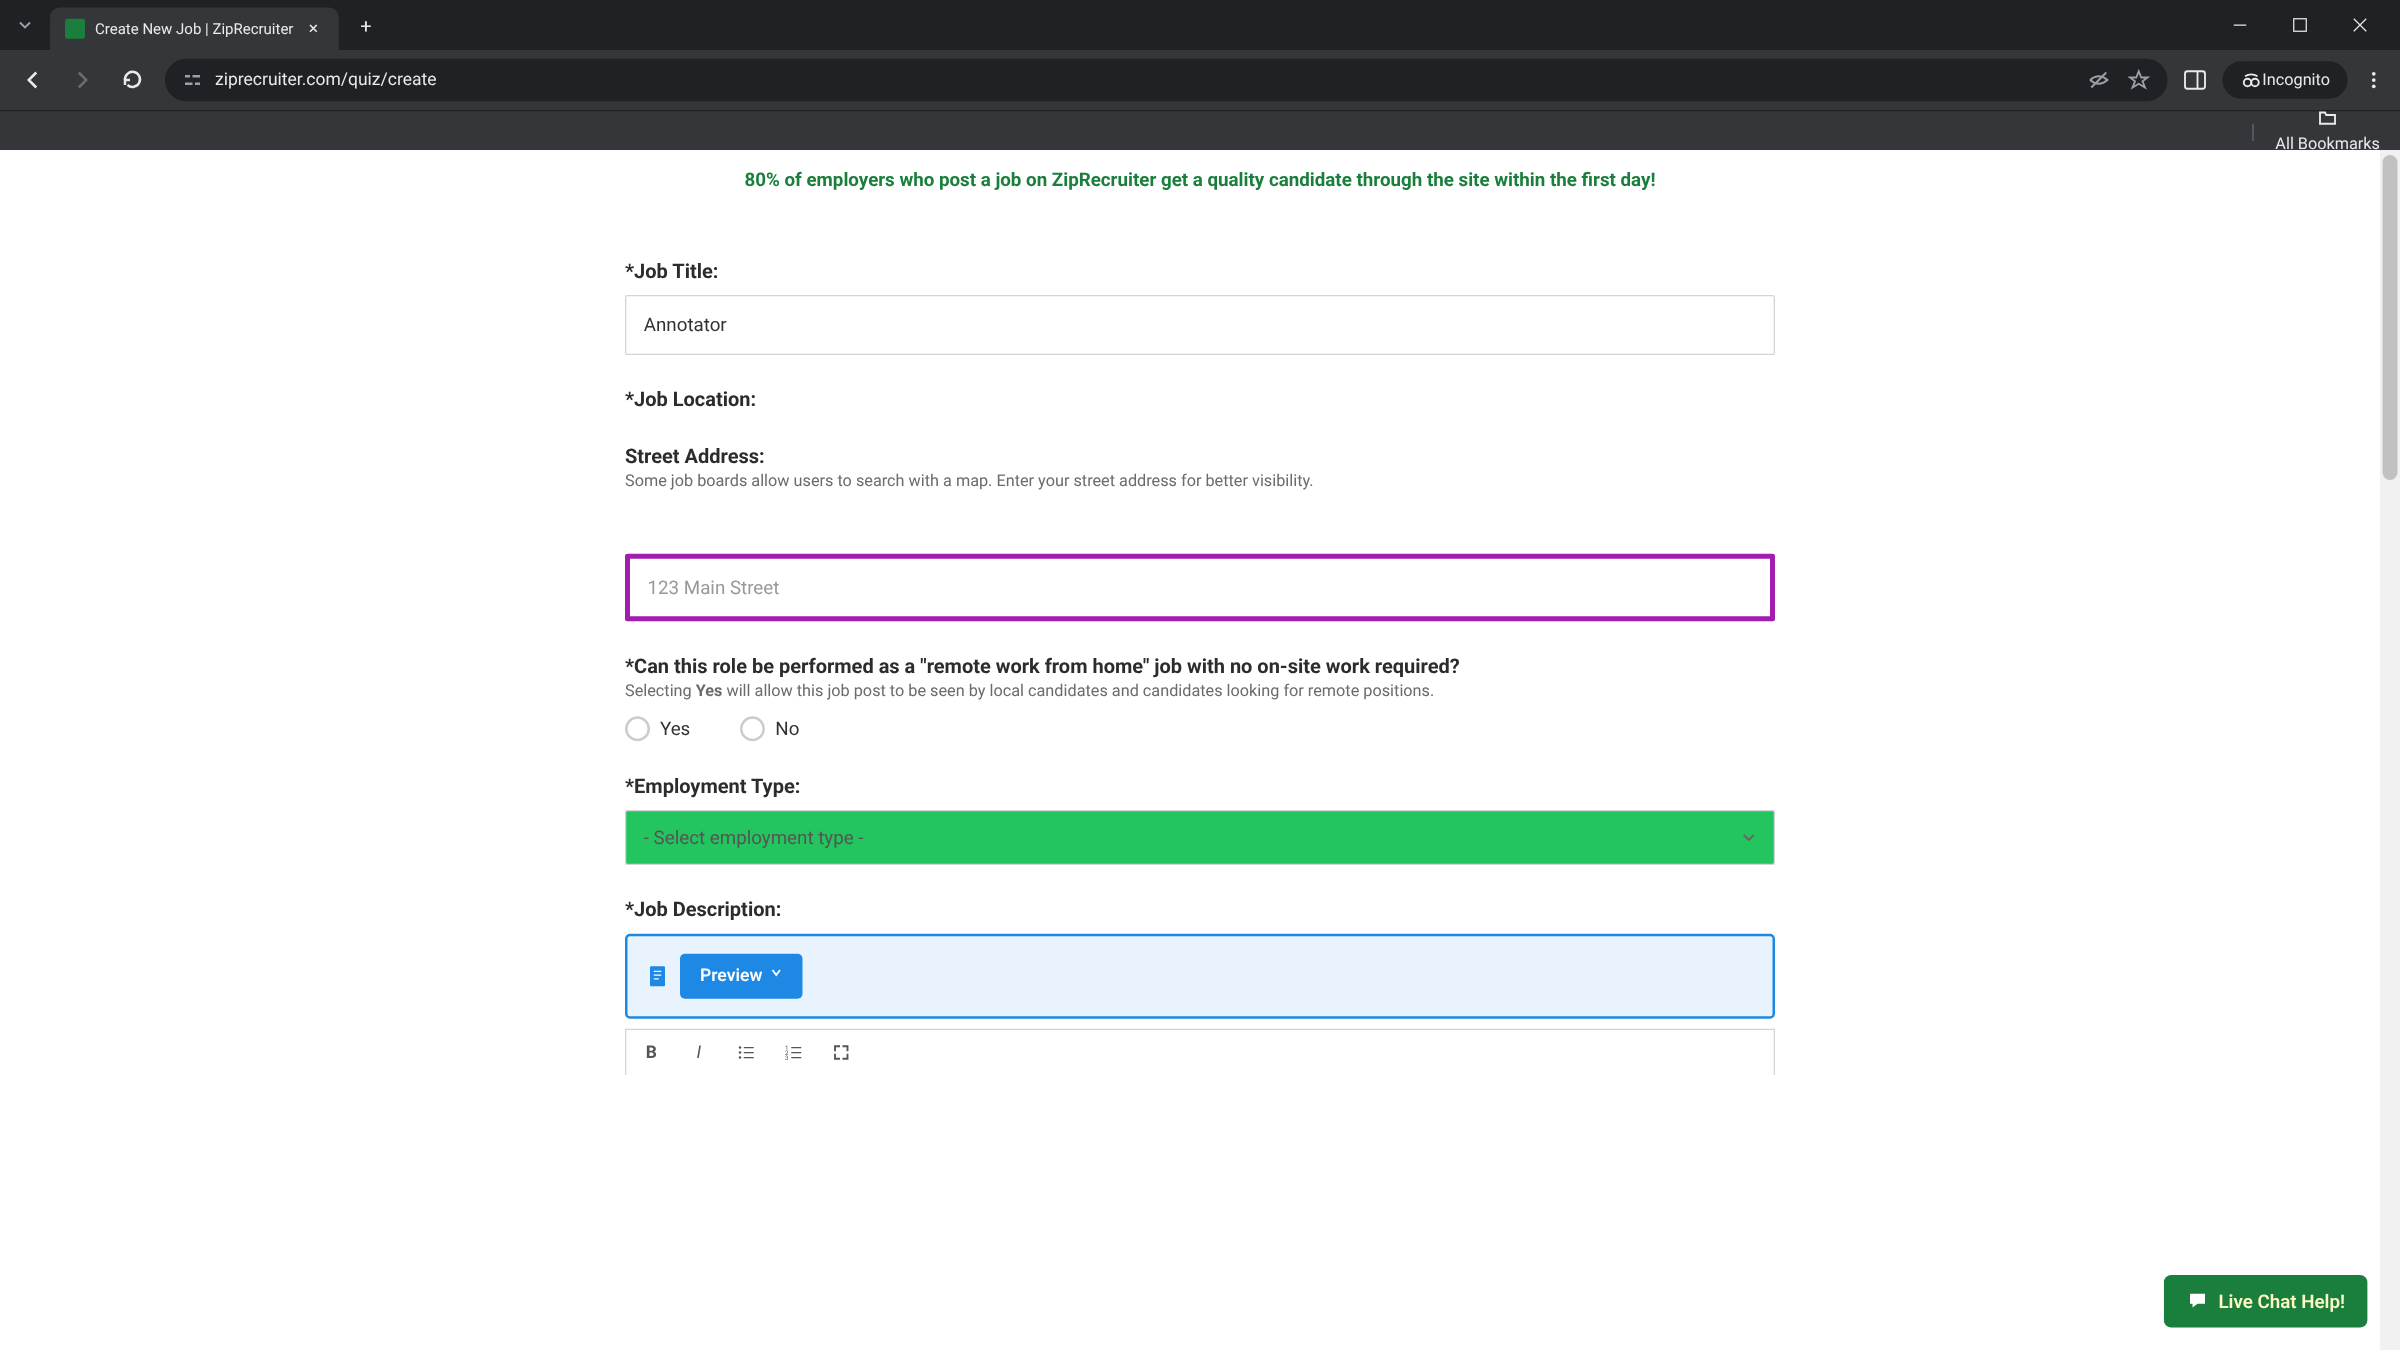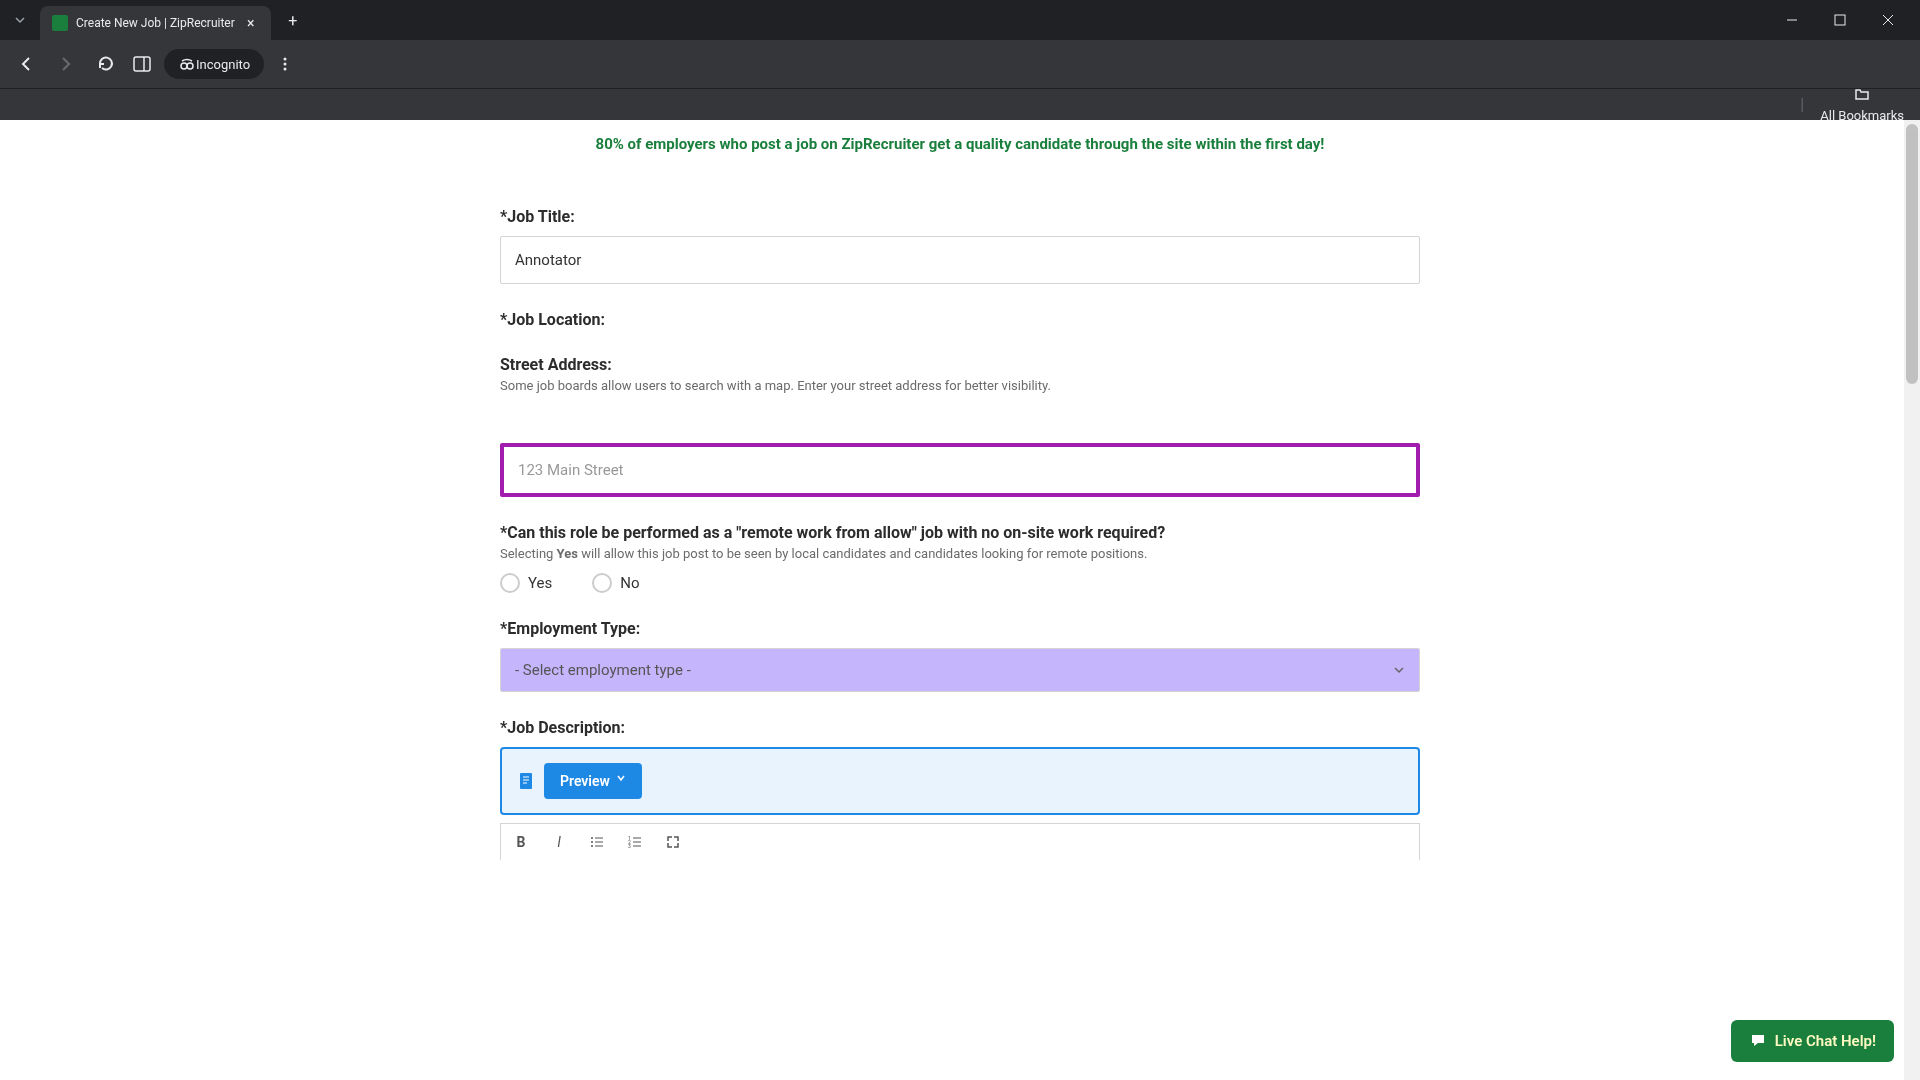--- a/index.html
+++ b/index.html
@@ -34,21 +34,21 @@
     .banner { text-align: center; padding: 14px 0; }
     .banner-text { color: #1a7f3c; font-weight: 700; font-size: 15px; }
     
     .form-container { max-width: 980px; margin: 0 auto; padding: 40px 30px 20px; }
     .form-group { margin-bottom: 26px; }
     .form-label { font-size: 16px; font-weight: 700; color: #2c2c2c; display: block; margin-bottom: 10px; }
     .form-hint { font-size: 13px; color: #6b6b6b; margin-top: -6px; margin-bottom: 10px; }
     .form-input { width: 100%; border: 1px solid #d4d4d4; border-radius: 2px; padding: 14px 14px; font-size: 15px; color: #333; }
     .form-input.focused { border: 4px solid #a21caf; outline: none; margin-top: 40px; }
     .form-input::placeholder { color: #999; }
-    .form-select { width: 100%; border: 1px solid #d4d4d4; border-radius: 2px; padding: 12px 14px; font-size: 15px; color: #555; background: #c4b5fd; display: flex; justify-content: space-between; align-items: center; }
+    .form-select { width: 100%; border: 1px solid #d4d4d4; border-radius: 2px; padding: 12px 14px; font-size: 15px; color: #555; background: #22c55e; display: flex; justify-content: space-between; align-items: center; }
     
     .radio-group { display: flex; gap: 40px; margin-top: 12px; }
     .radio-option { display: flex; align-items: center; gap: 8px; }
     .radio-circle { width: 20px; height: 20px; border: 2px solid #ccc; border-radius: 50%; }
     .radio-label { font-size: 15px; color: #333; }
     
     .template-banner { border: 2px solid #1e88e5; border-radius: 4px; background: #e8f3fd; padding: 14px 16px; display: flex; align-items: center; gap: 10px; }
     .template-icon { width: 16px; height: 20px; }
     .template-text { flex: 1; font-size: 15px; color: #333; }
     .template-text b { font-weight: 700; }
@@ -107,20 +107,38 @@
         <svg width="18" height="18" viewBox="0 0 18 18">
           <path d="M6 3 L12 9 L6 15" stroke="#6b6b6b" stroke-width="2" fill="none"></path>
         </svg>
       </div>
     <div class="nav-btn active">
         <svg width="18" height="18" viewBox="0 0 18 18">
           <path d="M3 9 A6 6 0 1 1 5 13" stroke="#e8eaed" stroke-width="2" fill="none"></path>
           <path d="M3 13 L3 9 L7 9" stroke="#e8eaed" stroke-width="2" fill="none"></path>
         </svg>
       </div>
+    <div class="address-bar">
+      <svg class="site-icon" width="16" height="16" viewBox="0 0 16 16">
+          <rect x="2" y="4" width="4" height="2" fill="#9aa0a6"></rect>
+          <rect x="8" y="4" width="6" height="2" fill="#9aa0a6"></rect>
+          <rect x="2" y="10" width="6" height="2" fill="#9aa0a6"></rect>
+          <rect x="10" y="10" width="4" height="2" fill="#9aa0a6"></rect>
+        </svg>
+      <span class="url-text">ziprecruiter.com/quiz/create</span>
+      <div class="address-icons">
+        <svg width="18" height="18" viewBox="0 0 18 18">
+            <path d="M2 9 Q9 3 16 9 Q9 15 2 9" stroke="#9aa0a6" stroke-width="1.5" fill="none"></path>
+            <line x1="3" y1="15" x2="15" y2="3" stroke="#9aa0a6" stroke-width="1.5"></line>
+          </svg>
+        <svg width="18" height="18" viewBox="0 0 18 18">
+            <path d="M9 2 L11 7 L16 7 L12 10 L14 15 L9 12 L4 15 L6 10 L2 7 L7 7 Z" stroke="#9aa0a6" stroke-width="1.5" fill="none"></path>
+          </svg>
+      </div>
+    </div>
     <svg width="20" height="20" viewBox="0 0 20 20">
         <rect x="2" y="3" width="16" height="14" stroke="#e8eaed" stroke-width="1.5" fill="none" rx="2"></rect>
         <line x1="12" y1="3" x2="12" y2="17" stroke="#e8eaed" stroke-width="1.5"></line>
       </svg>
     <div class="incognito-badge">
       <svg width="18" height="18" viewBox="0 0 18 18">
           <circle cx="6" cy="11" r="3" stroke="#e8eaed" stroke-width="1.5" fill="none"></circle>
           <circle cx="12" cy="11" r="3" stroke="#e8eaed" stroke-width="1.5" fill="none"></circle>
           <path d="M4 6 Q9 3 14 6" stroke="#e8eaed" stroke-width="1.5" fill="none"></path>
         </svg>
@@ -159,21 +177,21 @@
       <label class="form-label">*Job Location:</label>
     </div>
 
     <div class="form-group">
       <label class="form-label">Street Address:</label>
       <div class="form-hint">Some job boards allow users to search with a map. Enter your street address for better visibility.</div>
       <input class="form-input focused" placeholder="123 Main Street" style="">
     </div>
 
     <div class="form-group">
-      <label class="form-label">*Can this role be performed as a "remote work from allow" job with no on-site work required?</label>
+      <label class="form-label">*Can this role be performed as a "remote work from home" job with no on-site work required?</label>
       <div class="form-hint">
         <span>Selecting </span><b>Yes</b><span> will allow this job post to be seen by local candidates and candidates looking for remote positions.</span>
       </div>
       <div class="radio-group">
         <div class="radio-option">
           <div class="radio-circle"></div>
           <span class="radio-label">Yes</span>
         </div>
         <div class="radio-option">
           <div class="radio-circle"></div>

